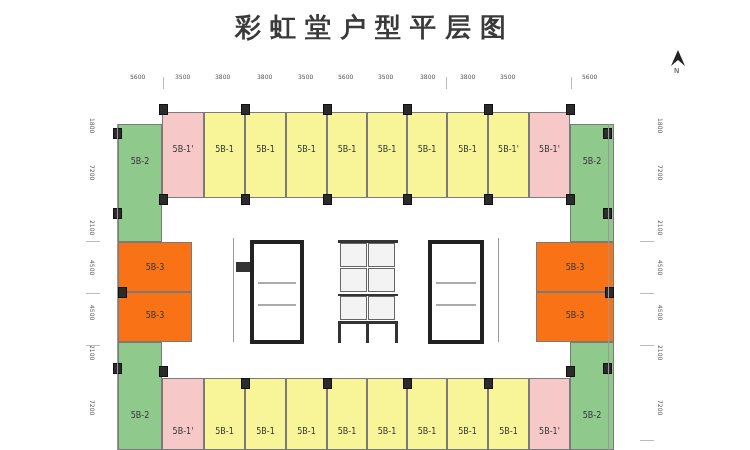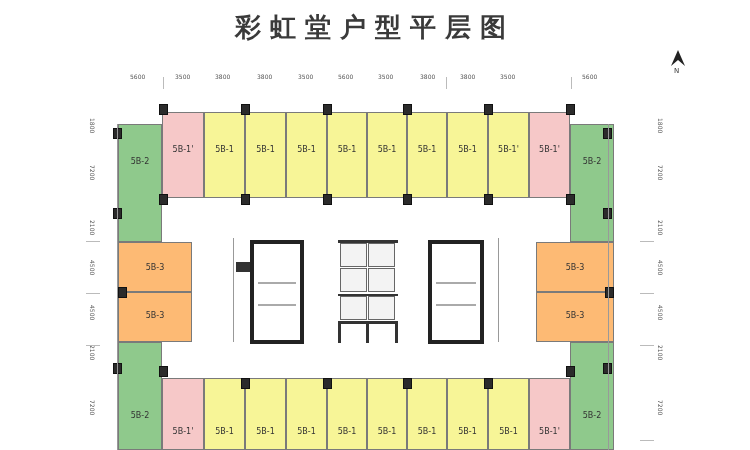--- a/index.html
+++ b/index.html
@@ -8,21 +8,21 @@
   .compass{position:absolute;left:668px;top:50px;width:20px;height:28px;}
   .compass .n{position:absolute;left:6px;top:17px;font-size:7px;color:#333;}
   .dim{position:absolute;font-size:6px;color:#555;white-space:nowrap;}
   .dim.v{transform:rotate(90deg);transform-origin:left top;}
   .tick{position:absolute;background:#bbb;}
   .room{position:absolute;box-sizing:border-box;border:1px solid #7a7a7a;}
   .room .lbl{position:absolute;left:0;width:100%;text-align:center;font-size:8px;color:#333;}
   .y{background:#f7f597;}
   .p{background:#f6c8c8;}
   .g{background:#8fc98c;}
-  .c{background:#fdba74;}
+  .c{background:#f97316;}
   .col{position:absolute;width:9px;height:11px;background:#2b2b2b;border:1px solid #111;box-sizing:border-box;}
   .core{position:absolute;box-sizing:border-box;border:4px solid #222;background:#fff;}
   .core .ln{position:absolute;left:4px;right:4px;height:2px;background:#aaa;}
   .shaft{position:absolute;box-sizing:border-box;border:1px solid #666;background:#f3f3f3;}
   .wall{position:absolute;background:#333;}
   .thin{position:absolute;background:#999;}
 </style>
 </head>
 <body>
 

